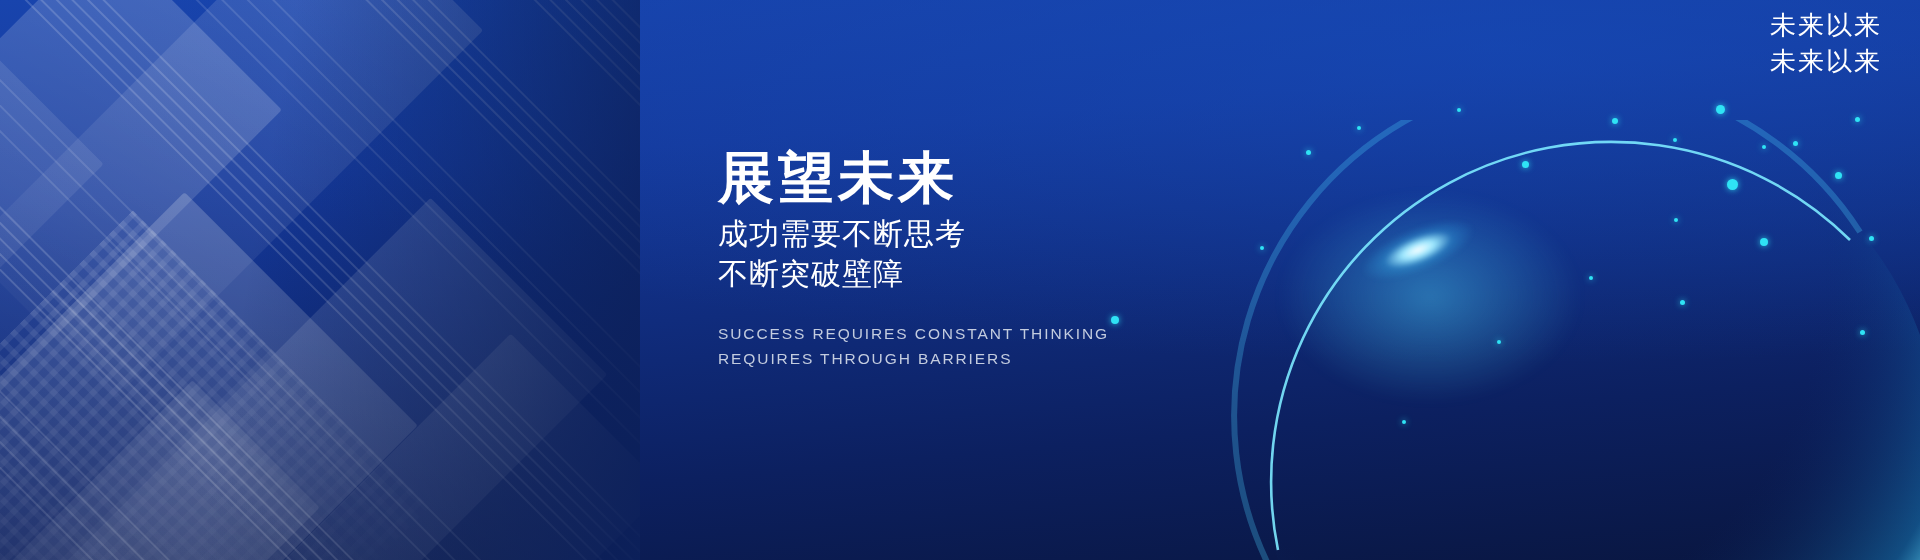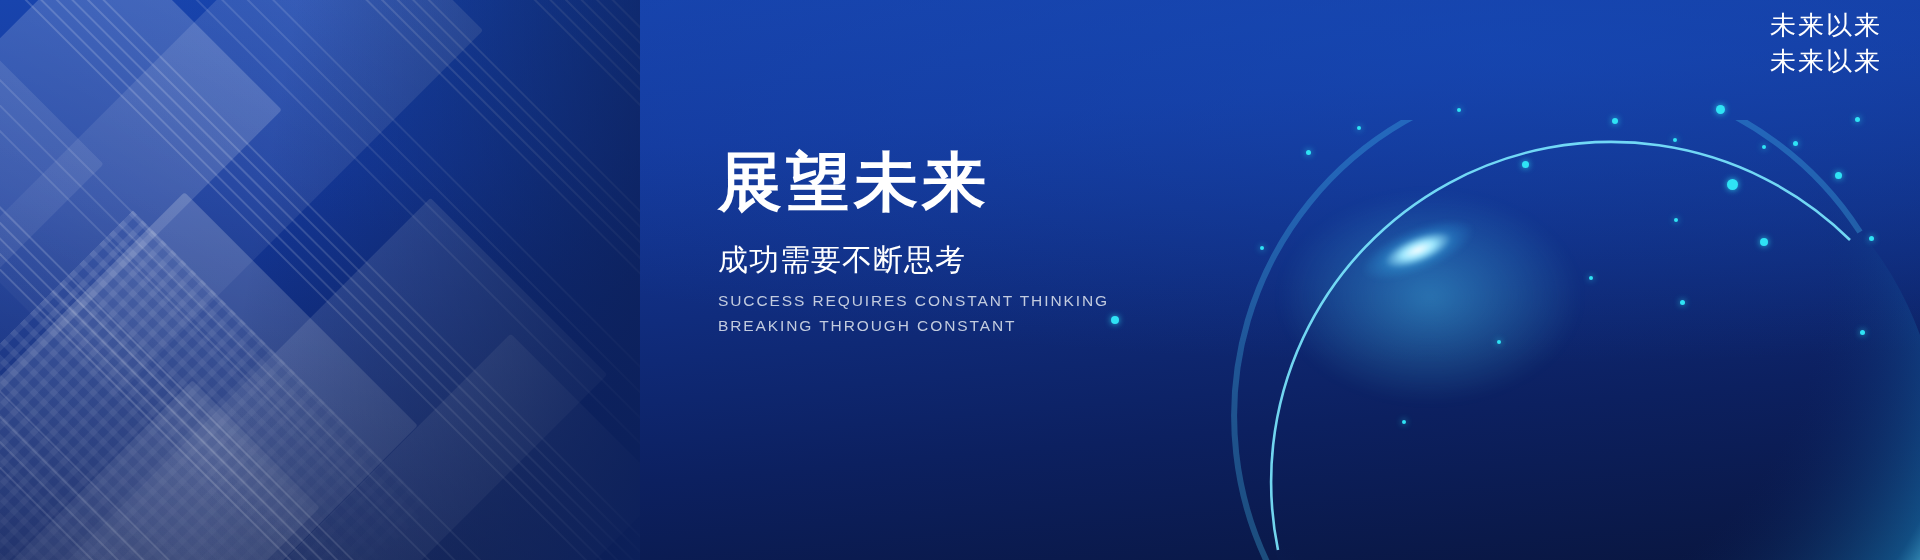--- a/index.html
+++ b/index.html
@@ -88,34 +88,34 @@
   
   .particles { position:absolute; inset:0; pointer-events:none; }
   .particles b {
     position:absolute; display:block; border-radius:50%;
     background:#2fe3f5; box-shadow:0 0 6px rgba(47,227,245,0.85);
   }
 
   
   .copy { position:absolute; left:718px; top:150px; width:700px; }
   .headline {
-    font-size:64px; line-height:1.0; font-weight:bold; color:#ffffff;
+    font-size:56px; line-height:1.0; font-weight:bold; color:#ffffff;
     letter-spacing:4px; white-space:nowrap;
   }
   .subhead {
     margin-top:16px;
     font-size:46px; line-height:1.0; color:#ffffff; font-weight:300;
     letter-spacing:2.5px; white-space:nowrap;
   }
-  .cn-lines { margin-top:26px; }
+  .cn-lines { margin-top:8px; }
   .cn-lines div {
     font-size:30px; line-height:1.32; color:#ffffff; font-weight:400;
     letter-spacing:1px; white-space:nowrap;
   }
-  .en-lines { margin-top:8px; }
+  .en-lines { margin-top:28px; }
   .en-lines div {
     font-size:15.5px; line-height:1.62; color:#c3ccdf; font-weight:400;
     letter-spacing:1.9px; white-space:nowrap;
   }
 
   
   .corner {
     position:absolute; right:38px; top:8px; text-align:right;
   }
   .corner div {
@@ -406,20 +406,21 @@
 
   <div class="corner">
     <div>未来以来</div>
     <div>未来以来</div>
   </div>
 
   <div class="copy">
     <div class="headline">展望未来</div>
     <div class="cn-lines">
       <div>成功需要不断思考</div>
+      <div>不断突破壁障</div>
     </div>
     <div class="en-lines">
       <div>SUCCESS REQUIRES CONSTANT THINKING</div>
-      <div>BREAKING THROUGH CONSTANT</div>
+      <div>REQUIRES THROUGH BARRIERS</div>
     </div>
   </div>
 
 </div>
 
 </body></html>

